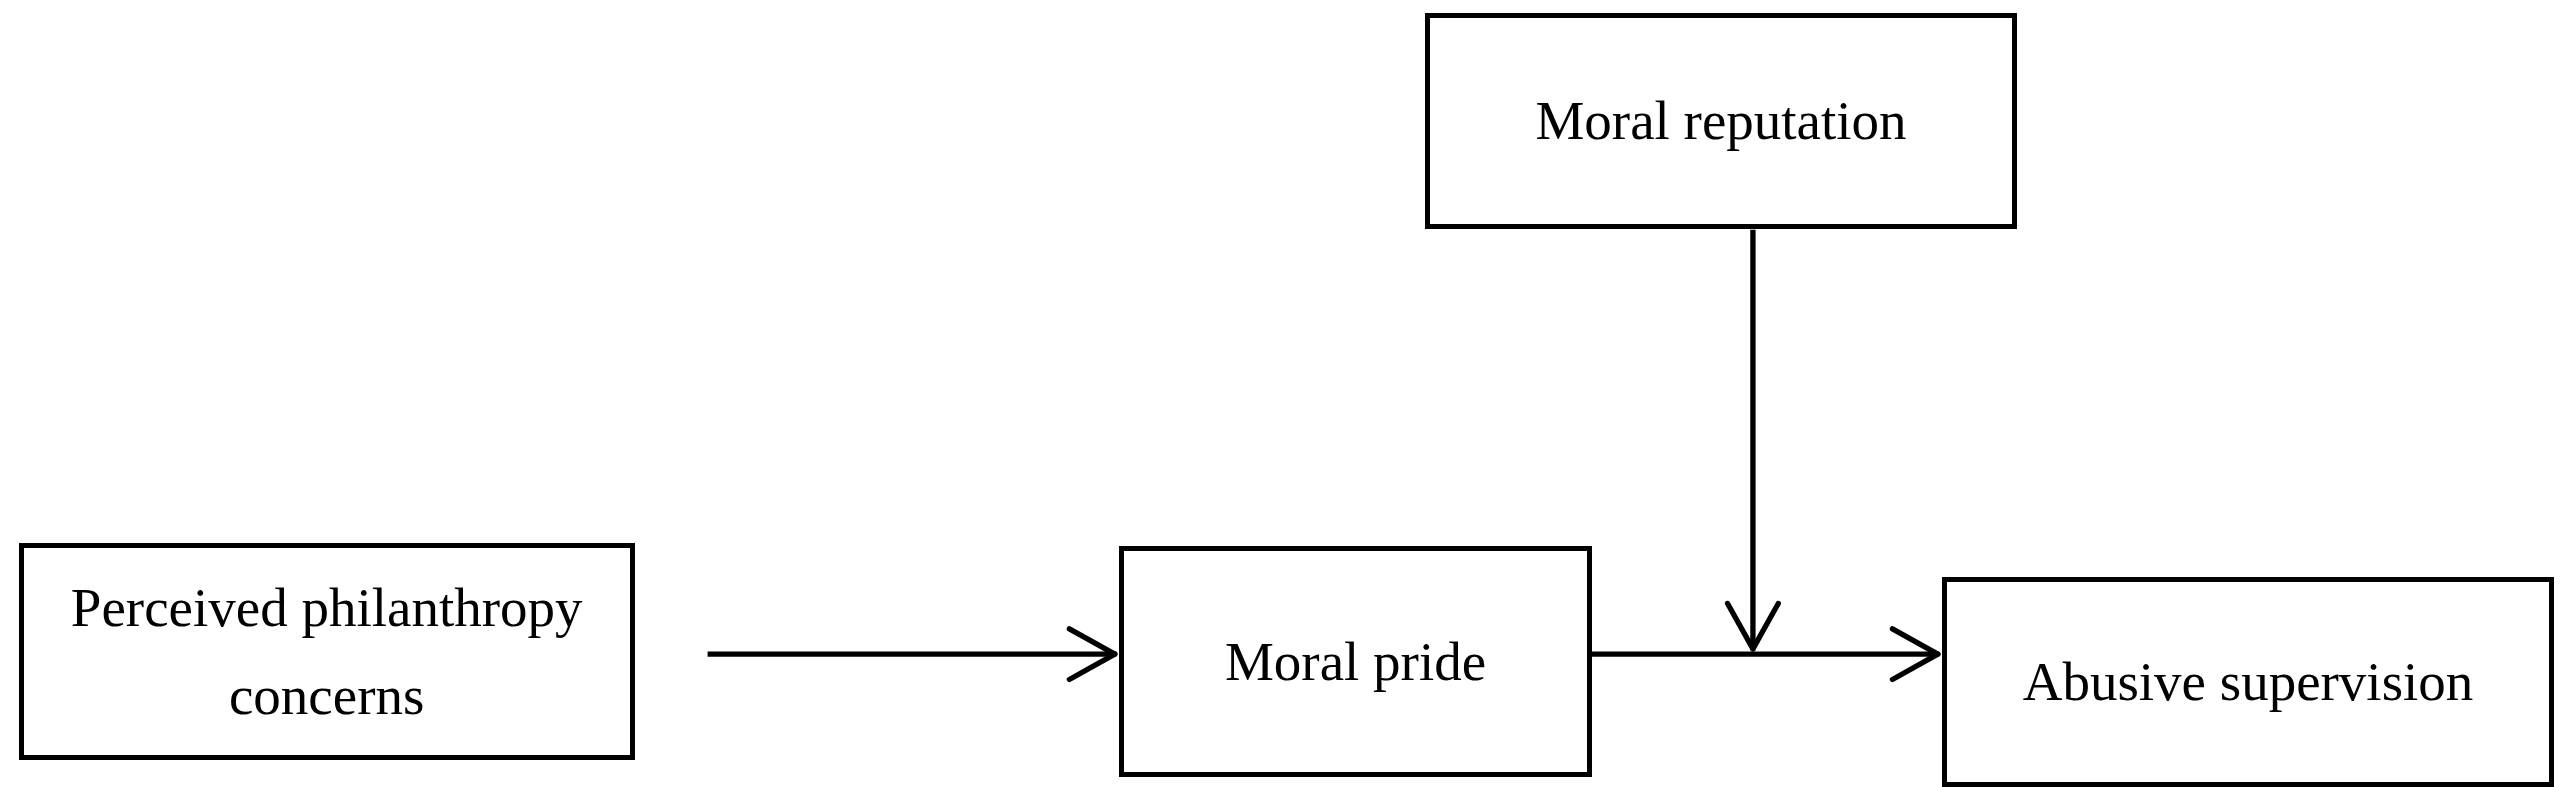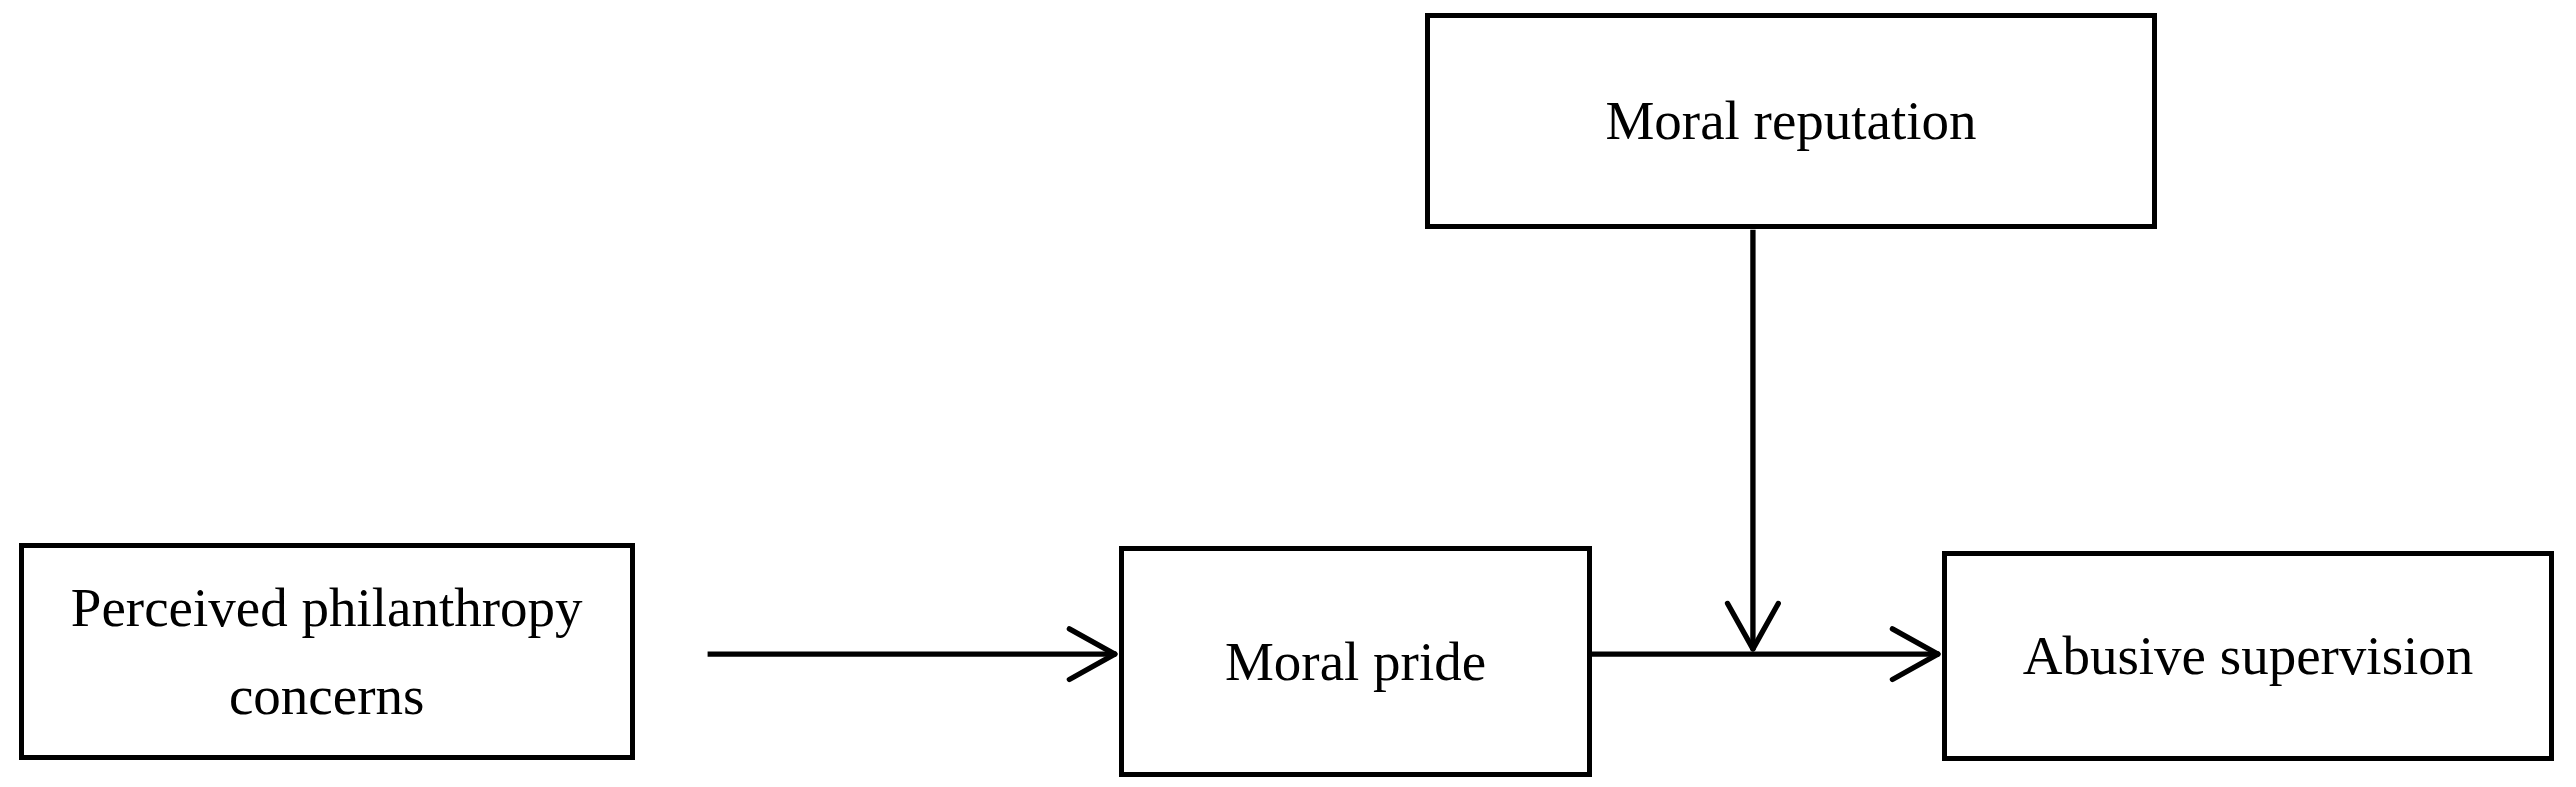--- a/index.html
+++ b/index.html
@@ -41,24 +41,24 @@
     align-items: center;
     justify-content: center;
     text-align: center;
     font-size: 55px;
     line-height: 1.6;
   }
   .node span {
     display: block;
     white-space: nowrap;
   }
-  .node-moderator        { left: 1425px; top:  13.4px; width:  732px; height: 216px; }
+  .node-moderator        { left: 1425px; top:  13.4px; width:  592px; height: 216px; }
   .node-ppa              { left:   18.7px; top: 543px; width: 616px; height: 217px; }
   .node-moral-pride      { left: 1119px; top: 546px; width:  473px; height: 231px; }
-  .node-abusive          { left: 1942px; top: 551px; width:  612px; height: 210px; }
+  .node-abusive          { left: 1942px; top: 577px; width:  612px; height: 210px; }
 </style>
 </head>
 <body>
 
 <div class="canvas">
 
   <svg class="arrows-layer" viewBox="0 0 3857 1179" xmlns="http://www.w3.org/2000/svg">
 
     <g>
       <path d="M 1059 980 L 1668 980"></path>

